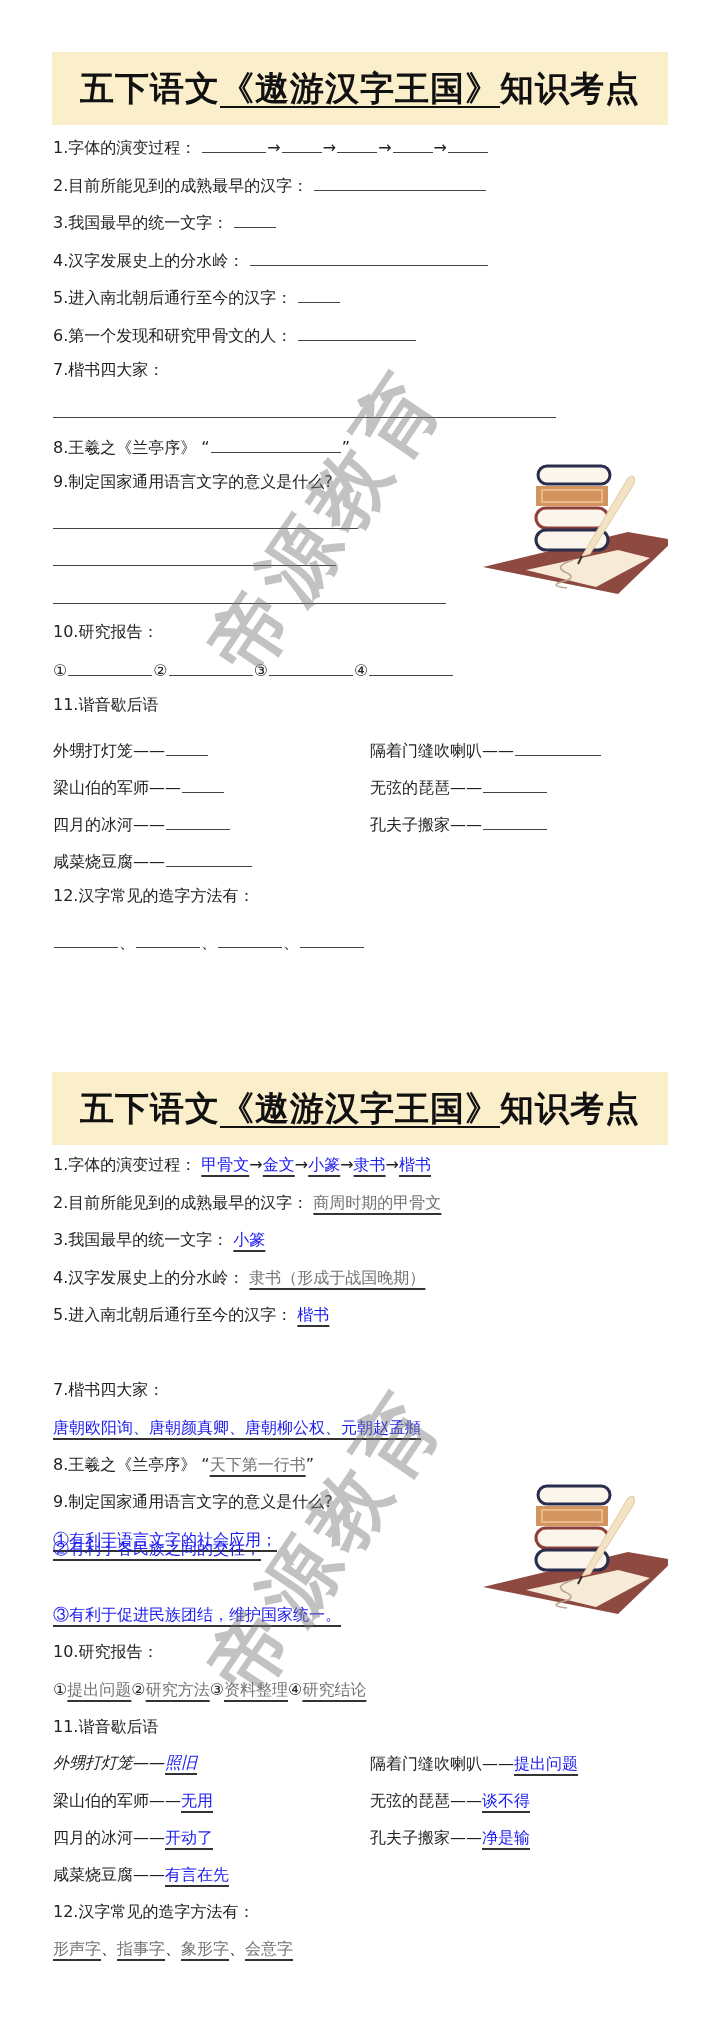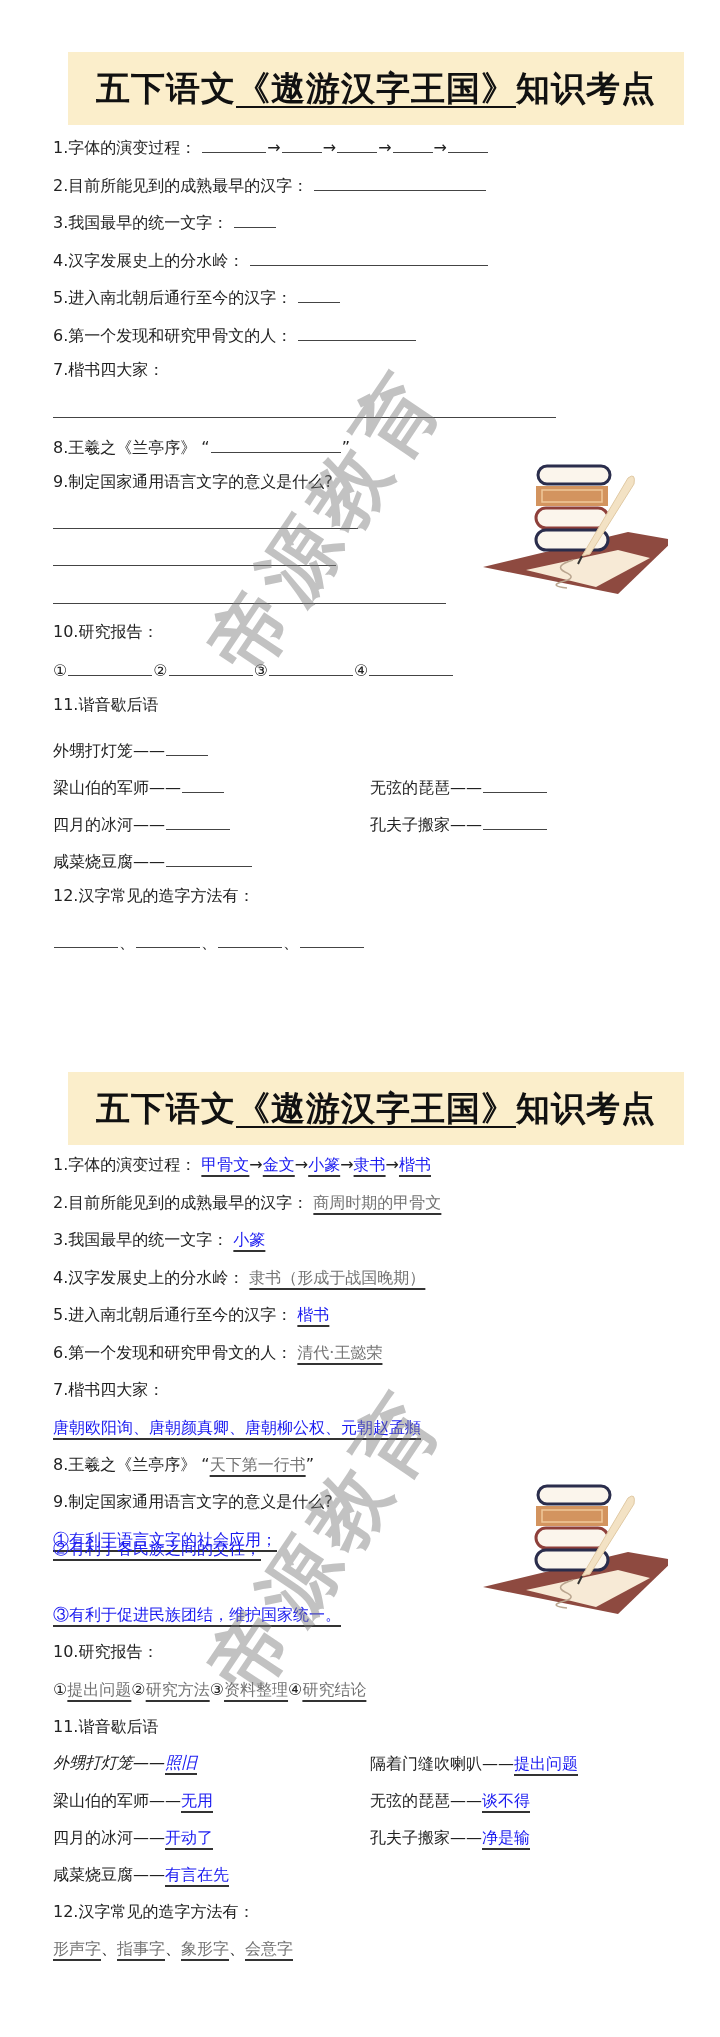--- a/index.html
+++ b/index.html
@@ -1,18 +1,18 @@
 <!DOCTYPE html>
 <html><head>
 <meta charset="utf-8">
 <style>
   html,body{margin:0;padding:0;background:#ffffff;}
   body{width:720px;height:2037px;position:relative;overflow:hidden;font-family:"DejaVu Sans","Liberation Sans",sans-serif;color:#1a1a1a;}
   .sheet{position:absolute;left:0;width:720px;}
-  .banner{position:absolute;left:68px;width:616px;height:73px;background:#fbeecb;display:flex;align-items:center;justify-content:center;}
+  .banner{position:absolute;left:52px;width:616px;height:73px;background:#fbeecb;display:flex;align-items:center;justify-content:center;}
   .banner-title{font-family:"DejaVu Serif","Liberation Serif",serif;font-weight:bold;font-size:34px;letter-spacing:1px;color:#111;white-space:nowrap;}
   .banner-title .u{text-decoration:underline;text-decoration-thickness:2px;text-underline-offset:6px;}
   .line{position:absolute;left:53px;font-size:16px;line-height:26px;white-space:nowrap;color:#222;}
   .blank{display:inline-block;border-bottom:1.5px solid #444;height:20px;vertical-align:baseline;margin:0 1px;}
   .rule{position:absolute;left:53px;height:0;border-top:1.5px solid #444;}
   .ans{font-family:"DejaVu Serif","Liberation Serif",serif;text-decoration:underline;text-decoration-color:#333;text-decoration-thickness:1.5px;text-underline-offset:5px;}
   .blue{color:#1a1af0;}
   .red{color:#737373;}
   .watermark{position:absolute;font-size:78px;font-weight:bold;color:rgba(120,120,120,0.45);transform:rotate(-56deg);letter-spacing:8px;white-space:nowrap;pointer-events:none;font-family:"DejaVu Sans",sans-serif;}
   .illus{position:absolute;width:190px;height:140px;}
@@ -61,20 +61,21 @@
   <div class="line" style="top:619px;">
     <span>10.研究报告：</span>
   </div>
   <div class="line" style="top:655px;">
     <span>①</span><span class="blank" style="width:84px;"></span><span>②</span><span class="blank" style="width:84px;"></span><span>③</span><span class="blank" style="width:84px;"></span><span>④</span><span class="blank" style="width:84px;"></span>
   </div>
   <div class="line" style="top:692px;">
     <span>11.谐音歇后语</span>
   </div>
   <div class="line" style="top:735px;"><span>外甥打灯笼</span><span>——</span><span class="blank" style="width:42px;"></span></div>
+  <div class="line col2" style="top:735px;"><span>隔着门缝吹喇叭</span><span>——</span><span class="blank" style="width:86px;"></span></div>
   <div class="line" style="top:772px;"><span>梁山伯的军师</span><span>——</span><span class="blank" style="width:42px;"></span></div>
   <div class="line col2" style="top:772px;"><span>无弦的琵琶</span><span>——</span><span class="blank" style="width:64px;"></span></div>
   <div class="line" style="top:809px;"><span>四月的冰河</span><span>——</span><span class="blank" style="width:64px;"></span></div>
   <div class="line col2" style="top:809px;"><span>孔夫子搬家</span><span>——</span><span class="blank" style="width:64px;"></span></div>
   <div class="line" style="top:846px;"><span>咸菜烧豆腐</span><span>——</span><span class="blank" style="width:86px;"></span></div>
   <div class="line" style="top:883px;">
     <span>12.汉字常见的造字方法有：</span>
   </div>
   <div class="line" style="top:927px;">
     <span class="blank" style="width:64px;"></span><span>、</span><span class="blank" style="width:64px;"></span><span>、</span><span class="blank" style="width:64px;"></span><span>、</span><span class="blank" style="width:64px;"></span>
@@ -109,23 +110,20 @@
     <span>2.目前所能见到的成熟最早的汉字：</span> <span class="ans red">商周时期的甲骨文</span>
   </div>
   <div class="line" style="top:207px;">
     <span>3.我国最早的统一文字：</span> <span class="ans blue">小篆</span>
   </div>
   <div class="line" style="top:245px;">
     <span>4.汉字发展史上的分水岭：</span> <span class="ans red">隶书（形成于战国晚期）</span>
   </div>
   <div class="line" style="top:282px;">
     <span>5.进入南北朝后通行至今的汉字：</span> <span class="ans blue">楷书</span>
-  </div>
-  <div class="line" style="top:320px;">
-    <span>6.第一个发现和研究甲骨文的人：</span> <span class="ans red">清代·王懿荣</span>
   </div>
   <div class="line" style="top:357px;">
     <span>7.楷书四大家：</span>
   </div>
   <div class="line" style="top:395px;">
     <span class="ans blue">唐朝欧阳询、唐朝颜真卿、唐朝柳公权、元朝赵孟頫</span>
   </div>
   <div class="line" style="top:432px;">
     <span>8.王羲之《兰亭序》</span> <span>“</span><span class="ans red">天下第一行书</span><span>”</span>
   </div>

